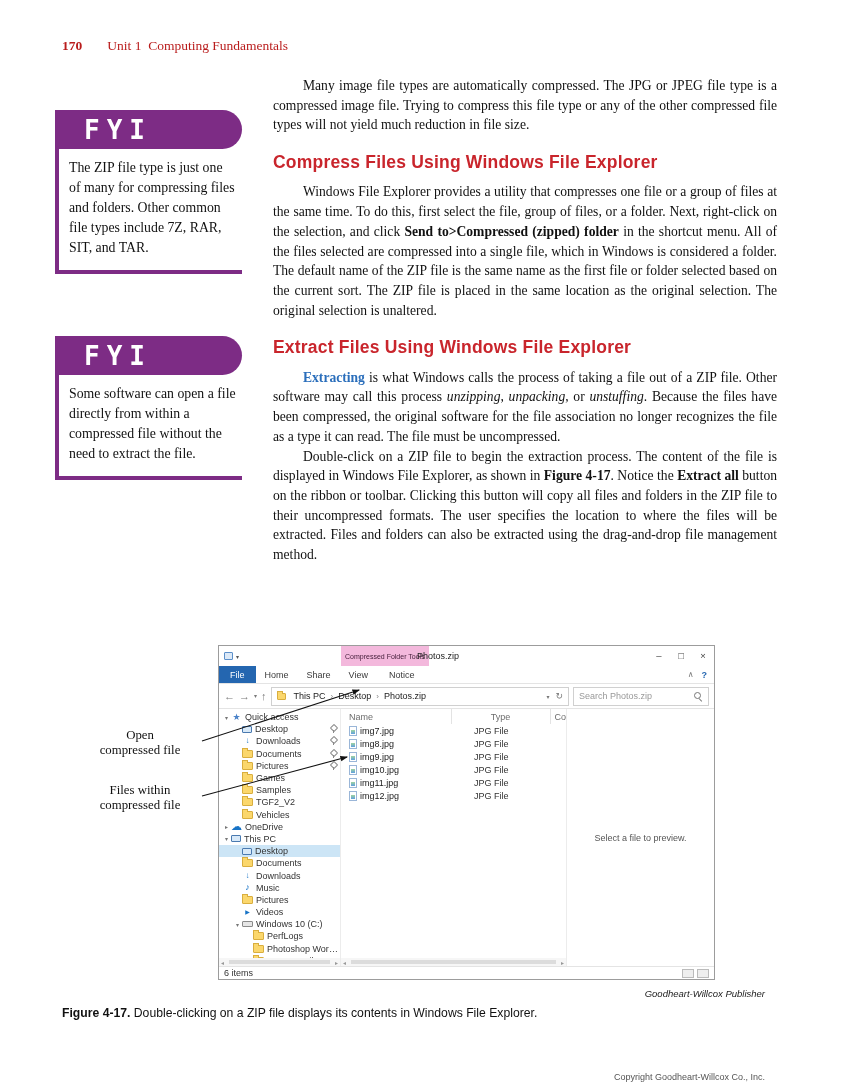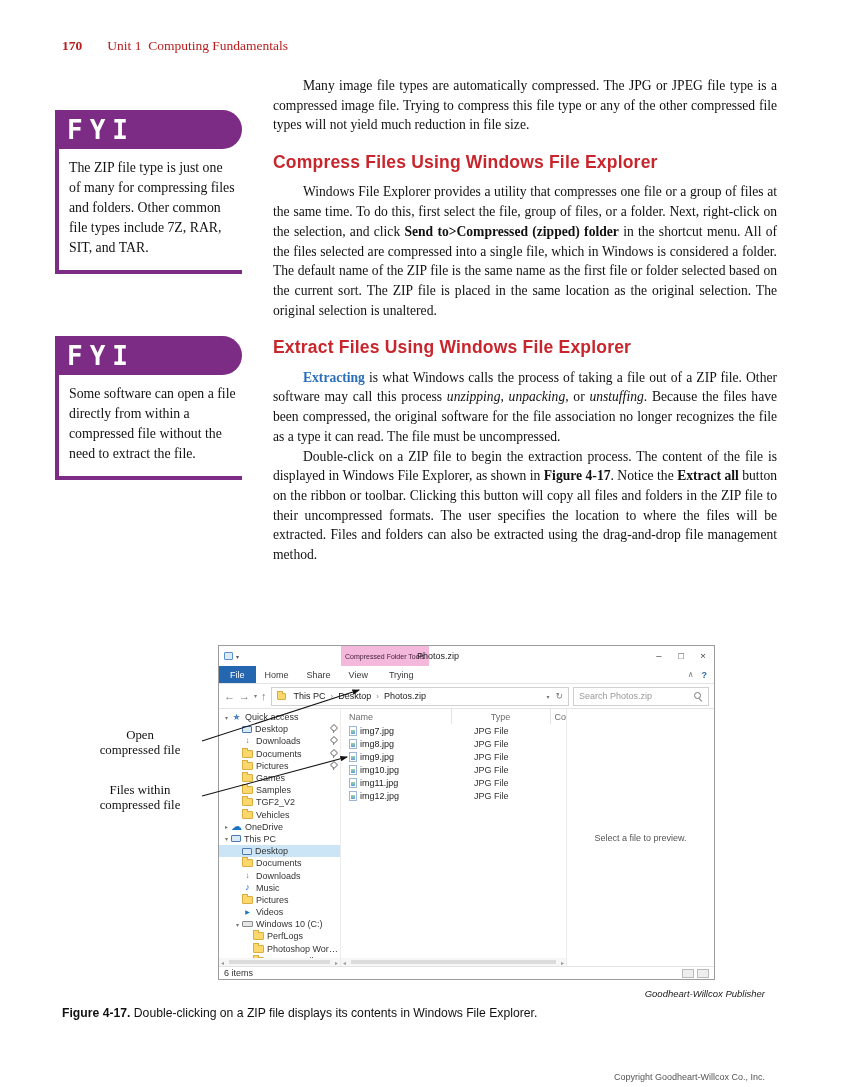--- a/index.html
+++ b/index.html
@@ -13,21 +13,21 @@
   
   .running-head{position:absolute;top:38px;left:62px;font-size:13.5px;color:#b91c1c;display:flex;gap:25px;}
   .pagenum{font-weight:bold;}
   .head-title{white-space:pre;}
 
   
   .fyi{position:absolute;left:55px;width:187px;}
   .fyi-1{top:110px;} .fyi-2{top:336px;}
   .fyi-band{height:39px;background:var(--fyi-purple);color:#fff;border-radius:0 20px 20px 0;
     font-family:"DejaVu Sans Mono",monospace;font-weight:bold;font-size:26px;letter-spacing:7px;
-    display:flex;align-items:center;padding-left:12px;}
+    display:flex;align-items:center;padding-left:29px;}
   .fyi-body{border-left:4px solid var(--fyi-purple);border-bottom:4px solid var(--fyi-purple);
     padding:9px 6px 12px 10px;font-size:13.8px;line-height:1.45;color:#111;}
 
   
   .main-col{position:absolute;left:262px;top:76px;width:504px;font-size:13.6px;line-height:1.45;text-align:justify;color:#111;margin-left:11px;}
   .main-col p{margin:0;text-indent:30px;}
   .section-heading{font-family:"Liberation Sans",sans-serif;color:var(--heading-red);font-size:17.5px;
     font-weight:bold;margin:15px 0 7px;text-align:left;letter-spacing:.2px;}
   .term{color:var(--term-blue);font-weight:bold;}
 
@@ -169,21 +169,21 @@
           <span>□</span>
           <span>×</span>
         </span>
       </div>
 
       <div class="ribbon-tabs">
         <span class="tab tab-file">File</span>
         <span class="tab">Home</span>
         <span class="tab">Share</span>
         <span class="tab">View</span>
-        <span class="tab tab-extract">Trying</span>
+        <span class="tab tab-extract">Notice</span>
         <span class="ribbon-right">
           <span>∧</span>
           <span class="help">?</span>
         </span>
       </div>
 
       <div class="addr-row">
         <span class="nav-arrow">←</span>
         <span class="nav-arrow">→</span>
         <span class="nav-arrow small">▾</span>

